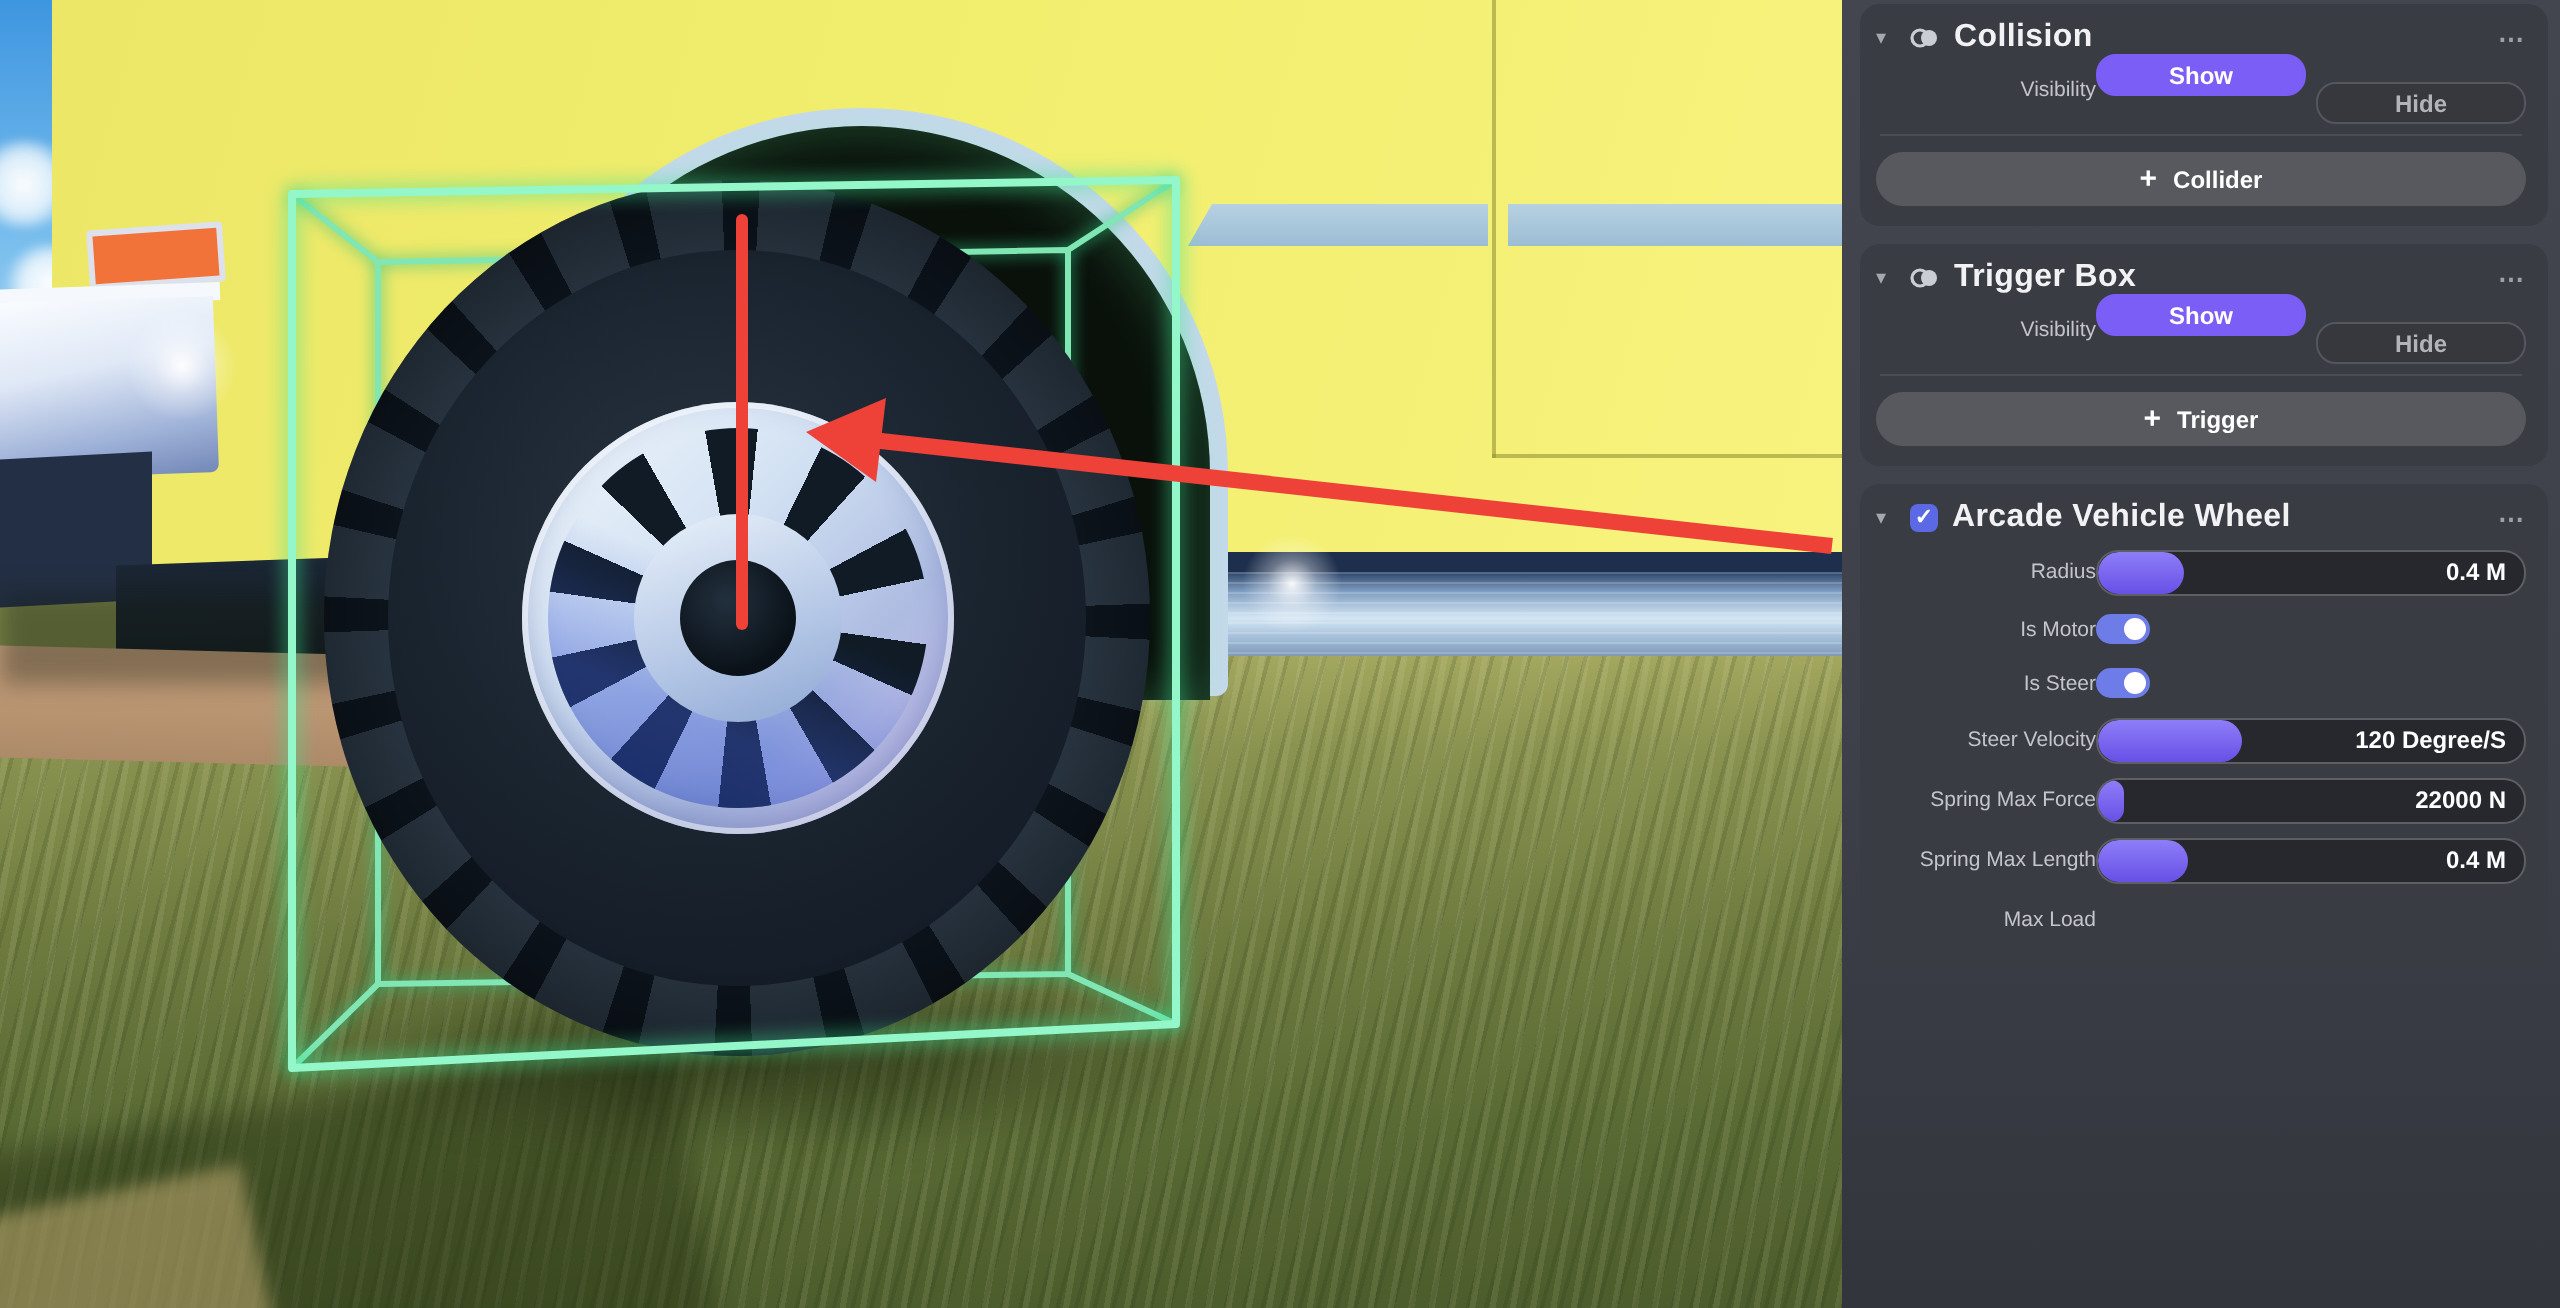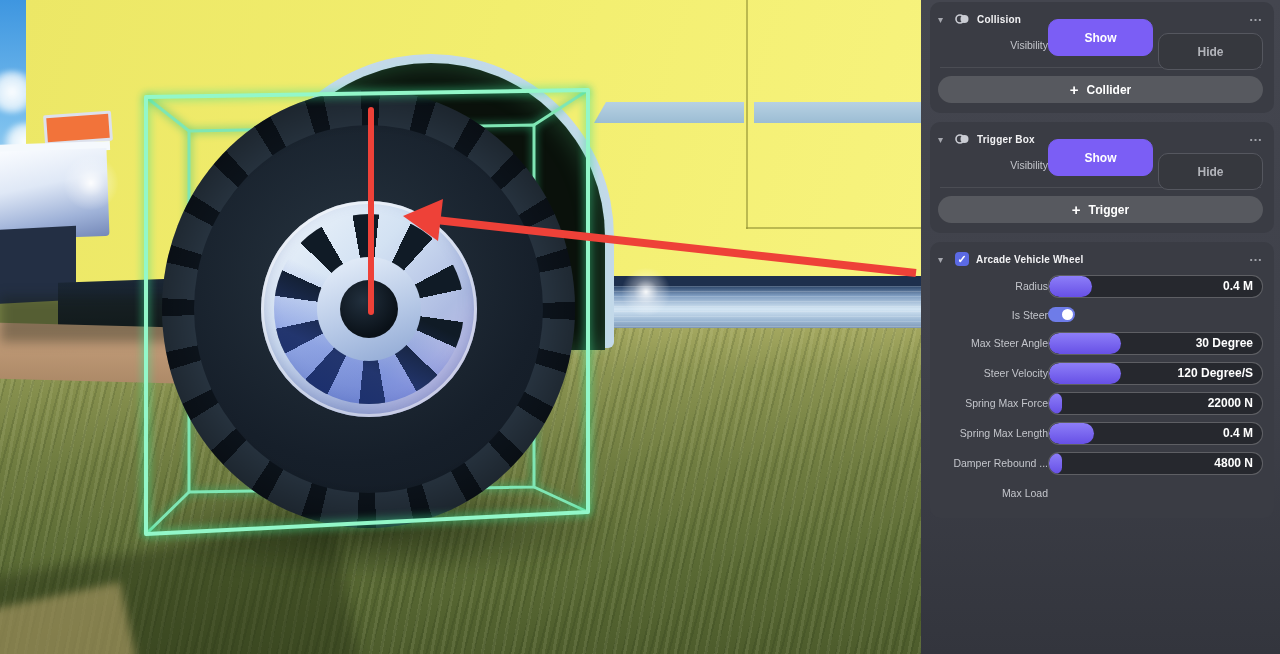--- a/index.html
+++ b/index.html
@@ -56,28 +56,28 @@
   .wire-front{filter:drop-shadow(0 0 5px #3fe193);}
   .wire-back{filter:drop-shadow(0 0 4px #2fbf7d);}
   .flare{border-radius:50%;background:radial-gradient(circle,rgba(255,255,255,.95) 0%,rgba(255,255,255,.35) 35%,rgba(255,255,255,0) 70%);}
   
   #panel{position:absolute;left:921px;top:0;width:359px;height:654px;box-sizing:border-box;
     background:linear-gradient(180deg,#44464f 0%,#3f414a 55%,#33353d 100%);padding:2px 6px 0 9px;}
   .card{background:#3a3c44;border-radius:10px;padding:5px 11px 10px 8px;margin-bottom:9px;}
   .card-head{display:flex;align-items:center;height:24px;gap:7px;}
   .caret{color:#a6a8af;font-size:10px;width:10px;flex:none;cursor:pointer;}
   .sec-icon{flex:none;display:flex;align-items:center;}
-  .sec-title{color:#f2f2f4;font-weight:bold;font-size:10px;flex:1;letter-spacing:.2px;}
+  .sec-title{color:#f2f2f4;font-weight:bold;font-size:16px;flex:1;letter-spacing:.2px;}
   .dots{color:#9fa1a8;font-weight:bold;font-size:13px;letter-spacing:1px;cursor:pointer;}
   .checkbox{width:14px;height:14px;border-radius:4px;background:#5b6ae4;color:#fff;font-size:11px;line-height:14px;text-align:center;font-weight:bold;flex:none;cursor:pointer;}
   .prop-row{display:flex;align-items:center;height:30px;}
   .prop-row.short{height:27px;}
   .prop-label{color:#c3c5cb;font-size:10.5px;width:100px;padding-left:10px;flex:none;text-align:right;}
   .seg{display:flex;gap:5px;flex:1;}
-  .seg-btn{flex:1;height:37px;border-radius:10px;font-size:12px;font-weight:bold;cursor:pointer;
+  .seg-btn{flex:1;height:21px;border-radius:10px;font-size:12px;font-weight:bold;cursor:pointer;
     font-family:"Liberation Sans",sans-serif;border:1px solid transparent;}
   .seg-btn.active{background:#7b5ef5;border-color:#7b5ef5;color:#fff;}
   .seg-btn.idle{background:#36383e;border-color:#55575f;color:#b2b4ba;margin-top:14px;}
   .divider{height:1px;background:rgba(255,255,255,.09);margin:9px 2px 8px;}
   .action-btn{width:100%;height:27px;border-radius:14px;background:#57595f;color:#fff;font-weight:bold;font-size:12px;
     display:flex;align-items:center;justify-content:center;gap:8px;border:none;cursor:pointer;font-family:"Liberation Sans",sans-serif;}
   .plus{font-size:15px;font-weight:bold;line-height:1;}
   .slider{position:relative;width:216px;height:23px;margin-left:auto;background:#26282e;border:1px solid rgba(255,255,255,.26);
     border-radius:11px;overflow:hidden;box-sizing:border-box;cursor:pointer;}
   .slider-fill{position:absolute;left:0;top:0;bottom:0;border-radius:11px;background:linear-gradient(180deg,#8d7ef8 0%,#6750e6 100%);}
@@ -212,35 +212,34 @@
       </div>
 
       <div class="prop-row">
         <span class="prop-label">Radius</span>
         <div class="slider">
           <div class="slider-fill" style="width: 20%;"></div>
           <span class="slider-value">0.4 M</span>
         </div>
       </div>
 
+      <div class="prop-row short">
+        <span class="prop-label">Is Motor</span>
+        <div class="toggle">
+            <div class="knob"></div>
+          </div>
+      </div>
 
       <div class="prop-row short">
         <span class="prop-label">Is Steer</span>
         <div class="toggle">
             <div class="knob"></div>
           </div>
       </div>
 
-      <div class="prop-row">
-        <span class="prop-label">Max Steer Angle</span>
-        <div class="slider">
-          <div class="slider-fill" style="width: 34%;"></div>
-          <span class="slider-value">30 Degree</span>
-        </div>
-      </div>
 
       <div class="prop-row">
         <span class="prop-label">Steer Velocity</span>
         <div class="slider">
           <div class="slider-fill" style="width: 34%;"></div>
           <span class="slider-value">120 Degree/S</span>
         </div>
       </div>
 
       <div class="prop-row">
@@ -253,26 +252,19 @@
 
       <div class="prop-row">
         <span class="prop-label">Spring Max Length</span>
         <div class="slider">
           <div class="slider-fill" style="width: 21%;"></div>
           <span class="slider-value">0.4 M</span>
         </div>
       </div>
 
 
-      <div class="prop-row">
-        <span class="prop-label">Damper Rebound ...</span>
-        <div class="slider">
-          <div class="slider-fill" style="width: 6%;"></div>
-          <span class="slider-value">4800 N</span>
-        </div>
-      </div>
 
       <div class="prop-row">
         <span class="prop-label">Max Load</span>
       </div>
     </section>
   </aside>
 </div>
 
 </body></html>

